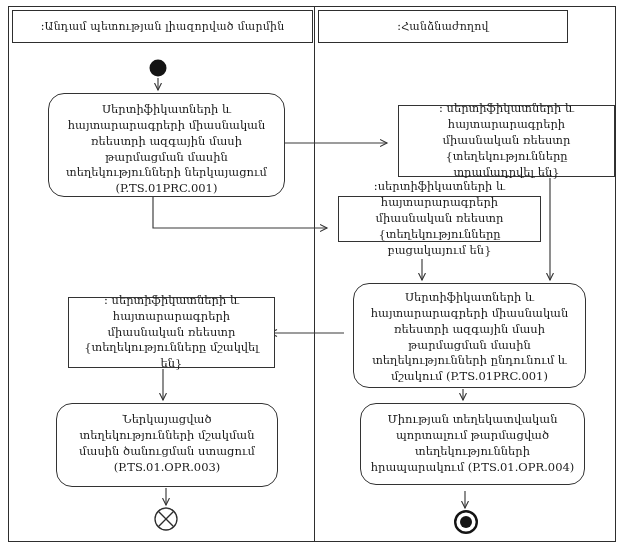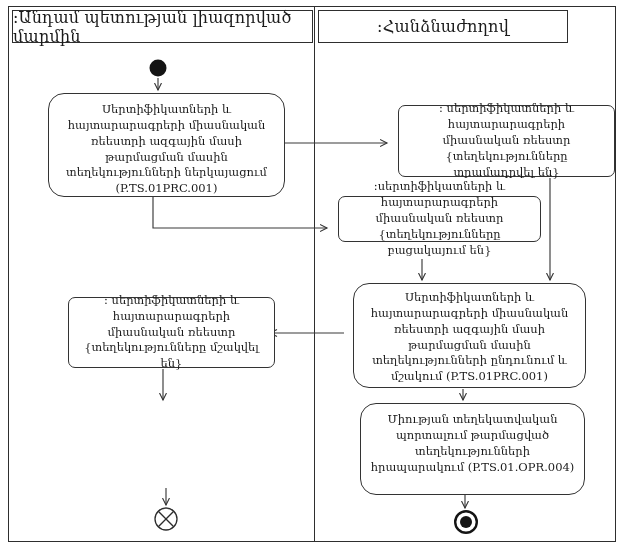--- a/index.html
+++ b/index.html
@@ -12,29 +12,29 @@
     position:absolute; left:8px; top:6px; width:608px; height:536px;
     border:1.6px solid #2e2e2e; box-sizing:border-box;
   }
   .lane-divider {
     position:absolute; left:314px; top:6px; width:1.4px; height:536px;
     background:#2e2e2e;
   }
   .lane-header {
     position:absolute; top:10px; height:33px; border:1.2px solid #2e2e2e;
     box-sizing:border-box; display:flex; align-items:center; justify-content:center;
-    font-size:16px; letter-spacing:.2px; background:#fff;
+    font-size:11px; letter-spacing:.2px; background:#fff;
   }
   .node {
     position:absolute; border:1.2px solid #333333; box-sizing:border-box;
     background:#ffffff; display:flex; justify-content:center;
     text-align:center; font-size:11.5px; line-height:1.38; padding:5px 9px;margin-left:8px;
   }
   .action { border-radius:16px; align-items:flex-start; padding-top:8px; }
-  .object { align-items:center;border-radius:7px; }
+  .object { align-items:center; }
   svg.connectors { position:absolute; left:0; top:0; width:624px; height:550px; pointer-events:none; }
 </style>
 </head>
 <body>
 
 <div id="stage">
 
   <div class="frame"></div>
   <div class="lane-divider"></div>
 
@@ -92,18 +92,21 @@
   </div>
 
   <div class="node action" style="left:345px; top:283px; width:233px; height:105px; padding-top:6px;">
     <span>Սերտիֆիկատների և հայտարարագրերի միասնական ռեեստրի ազգային մասի թարմացման մասին տեղեկությունների ընդունում և մշակում (P.TS.01PRC.001)</span>
   </div>
 
   <div class="node object" style="left:60px; top:297px; width:207px; height:71px;">
     <span>: սերտիֆիկատների և հայտարարագրերի միասնական ռեեստր {տեղեկությունները մշակվել են}</span>
   </div>
 
+  <div class="node action" style="left:48px; top:403px; width:222px; height:84px;">
+    <span>Ներկայացված տեղեկությունների մշակման մասին ծանուցման ստացում (P.TS.01.OPR.003)</span>
+  </div>
 
-  <div class="node action" style="left:352px; top:403px; width:225px; height:92px;">
+  <div class="node action" style="left:352px; top:403px; width:225px; height:82px;">
     <span>Միության տեղեկատվական պորտալում թարմացված տեղեկությունների հրապարակում (P.TS.01.OPR.004)</span>
   </div>
 
 </div>
 
 </body></html>

